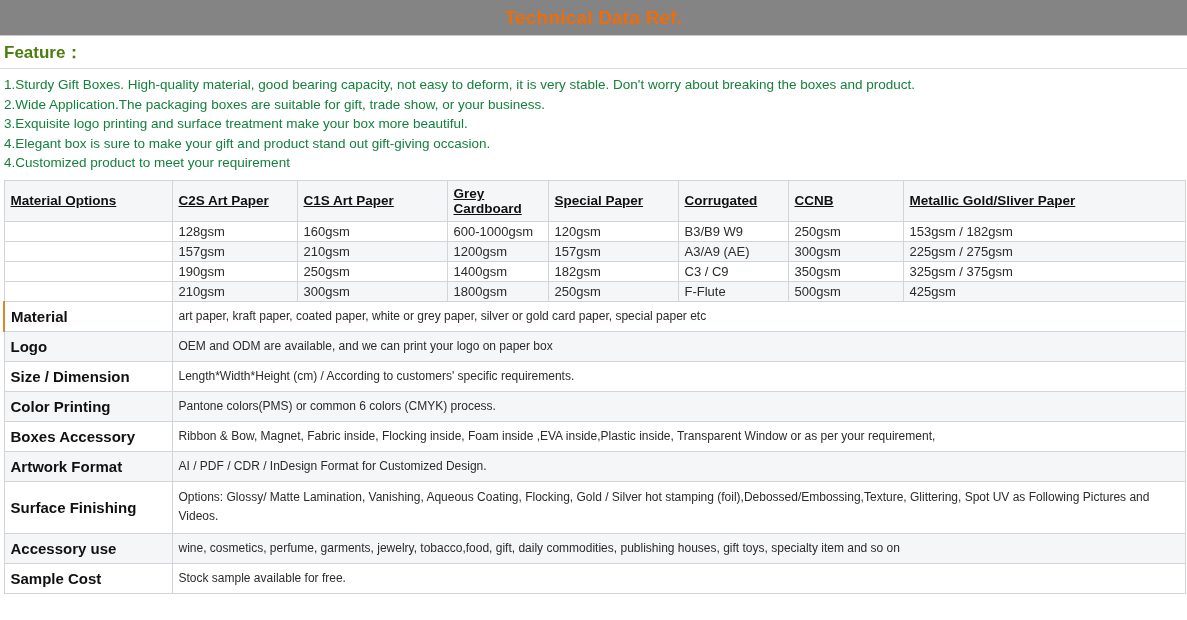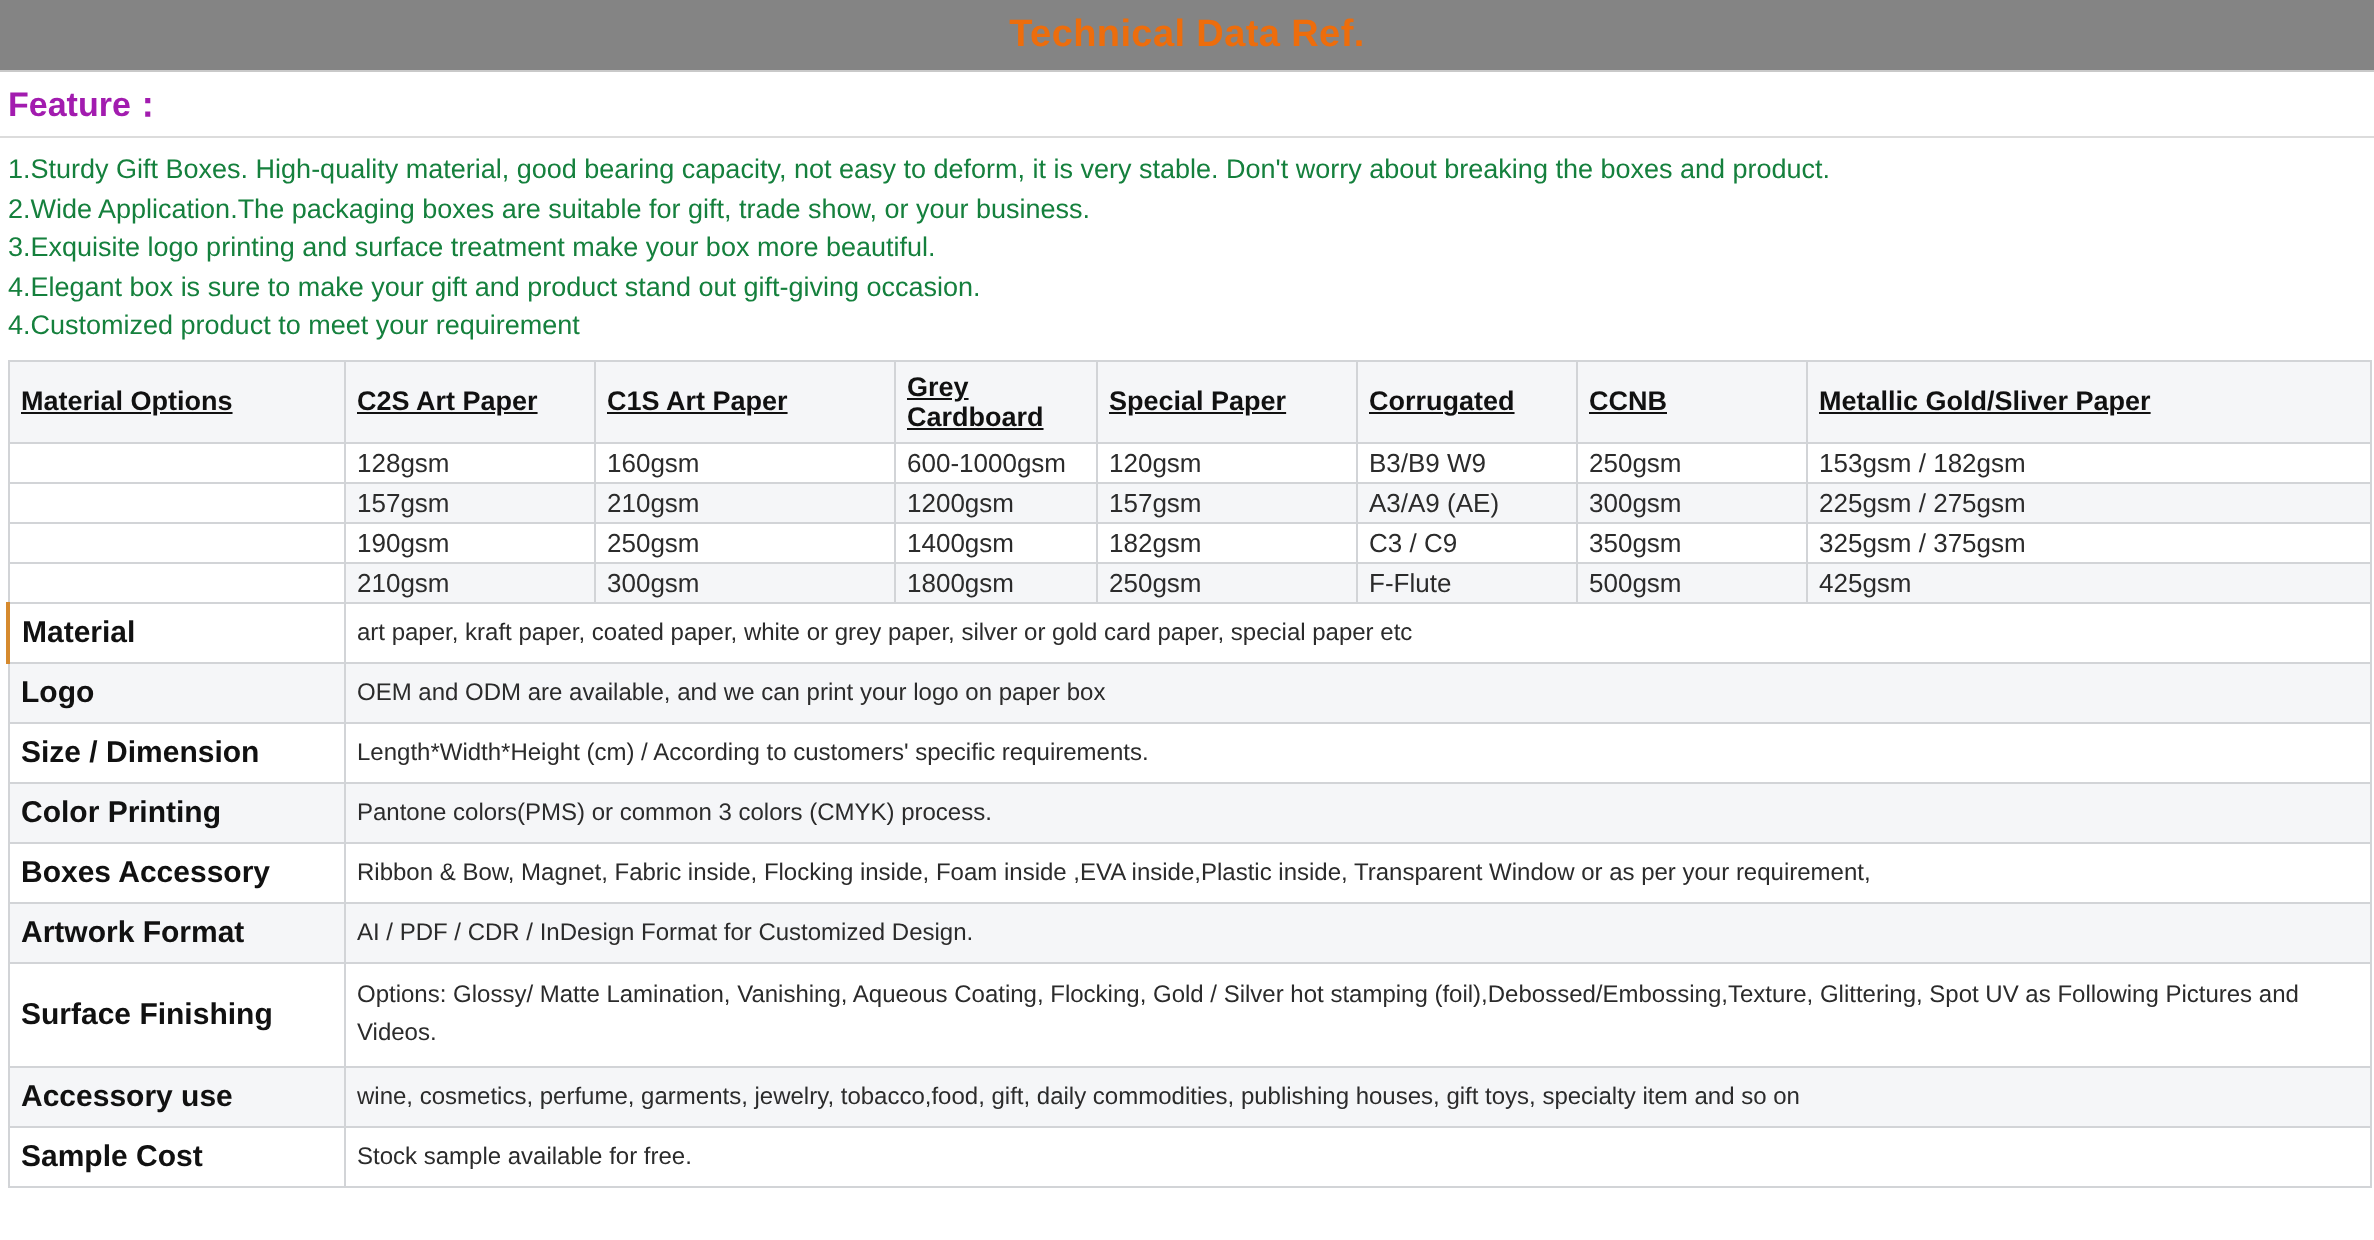--- a/index.html
+++ b/index.html
@@ -45,21 +45,21 @@
     display: flex;
     align-items: center;
     padding-left: 4px;
     border-bottom: 1px solid #dcdcdc;
     box-sizing: border-box;
     background: #ffffff;
   }
   .feature-heading-row .feature-heading {
     font-size: 17px;
     font-weight: bold;
-    color: #a21caf;
+    color: #4d7c0f;
   }
 
   
   .feature-list {
     padding: 6px 4px 7px 4px;
     box-sizing: border-box;
     background: #ffffff;
   }
   .feature-list .feature-line {
     font-size: 13.5px;
@@ -234,21 +234,21 @@
         <tr class="kv-row even">
           <td class="label-cell">Logo</td>
           <td class="value-cell" colspan="7">OEM and ODM are available, and we can print your logo on paper box</td>
         </tr>
         <tr class="kv-row odd">
           <td class="label-cell">Size / Dimension</td>
           <td class="value-cell" colspan="7">Length*Width*Height (cm) / According to customers' specific requirements.</td>
         </tr>
         <tr class="kv-row even">
           <td class="label-cell">Color Printing</td>
-          <td class="value-cell" colspan="7">Pantone colors(PMS) or common 3 colors (CMYK) process.</td>
+          <td class="value-cell" colspan="7">Pantone colors(PMS) or common 6 colors (CMYK) process.</td>
         </tr>
         <tr class="kv-row odd">
           <td class="label-cell">Boxes Accessory</td>
           <td class="value-cell" colspan="7">Ribbon &amp; Bow, Magnet, Fabric inside, Flocking inside, Foam inside ,EVA inside,Plastic inside, Transparent Window or as per your requirement,</td>
         </tr>
         <tr class="kv-row even">
           <td class="label-cell">Artwork Format</td>
           <td class="value-cell" colspan="7">AI / PDF / CDR / InDesign Format for Customized Design.</td>
         </tr>
         <tr class="kv-row odd tall">

